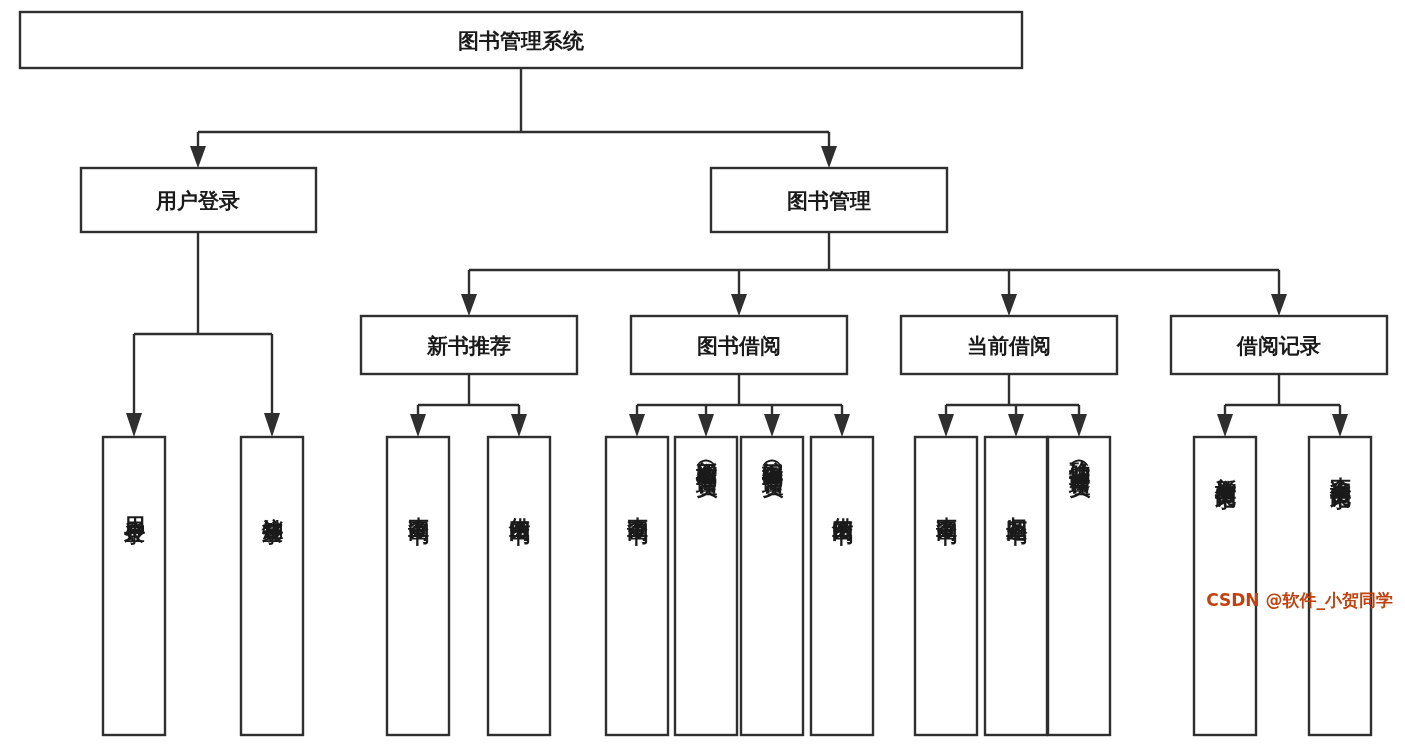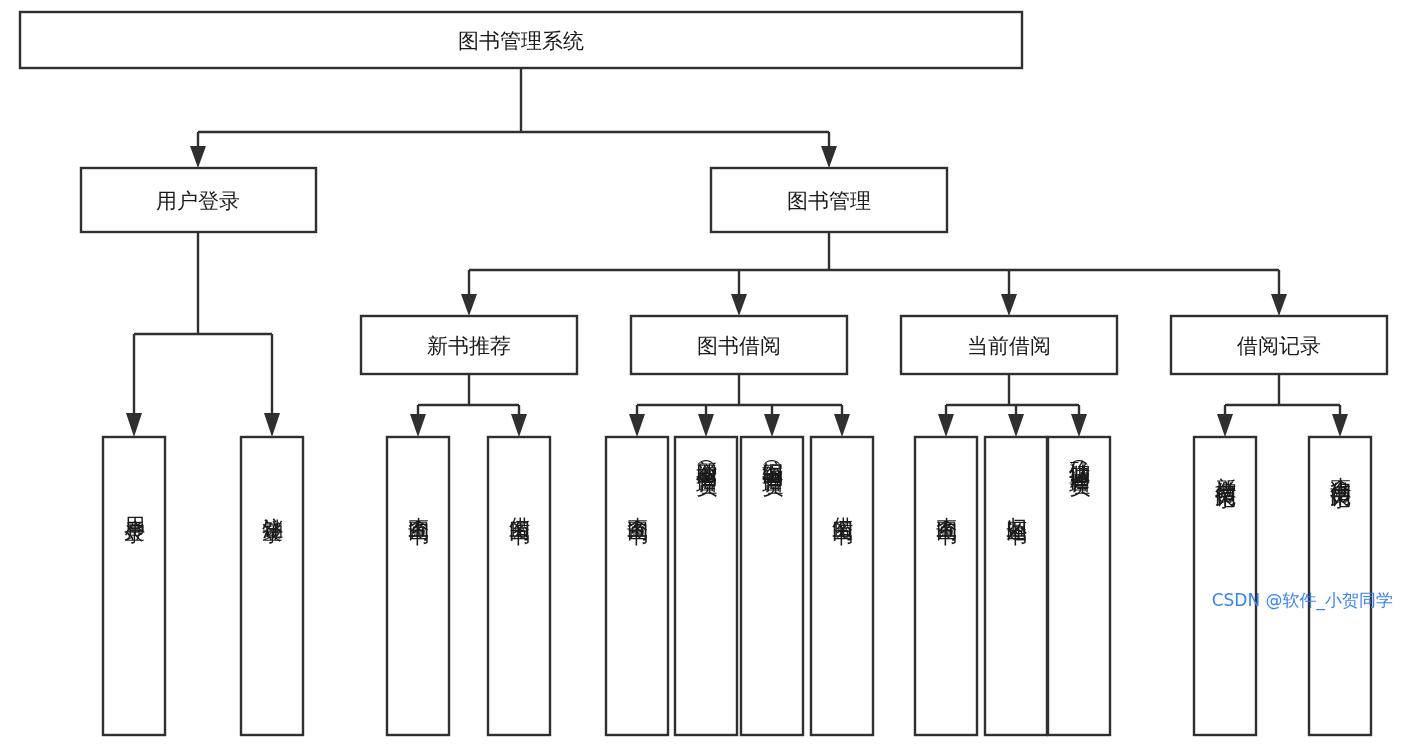--- a/index.html
+++ b/index.html
@@ -12,20 +12,21 @@
     height: 747px;
     font-family: "DejaVu Sans", "Liberation Sans", sans-serif;
     overflow: hidden;
     position: relative;
   }
   #diagram-root {
     position: relative;
     width: 1405px;
     height: 620px;
     background: #ffffff;
+    font-weight: bold;
   }
   svg#flow {
     position: absolute;
     left: 0;
     top: 0;
     width: 1405px;
     height: 747px;
     display: block;
   }
   .node-box {
@@ -66,21 +67,21 @@
     color: #1a1a1a;
     letter-spacing: 2.5px;
     white-space: nowrap;
   }
   .watermark {
     position: absolute;
     right: 12px;
     bottom: 8px;
     font-family: "DejaVu Sans", "Liberation Sans", sans-serif;
     font-size: 17px;
-    color: #3b82f6;
+    color: #c2410c;
     white-space: nowrap;
     pointer-events: none;
   }
 </style>
 </head>
 <body>
 
 <div id="diagram-root">
 
   <svg id="flow" viewBox="0 0 1405 747" xmlns="http://www.w3.org/2000/svg">

